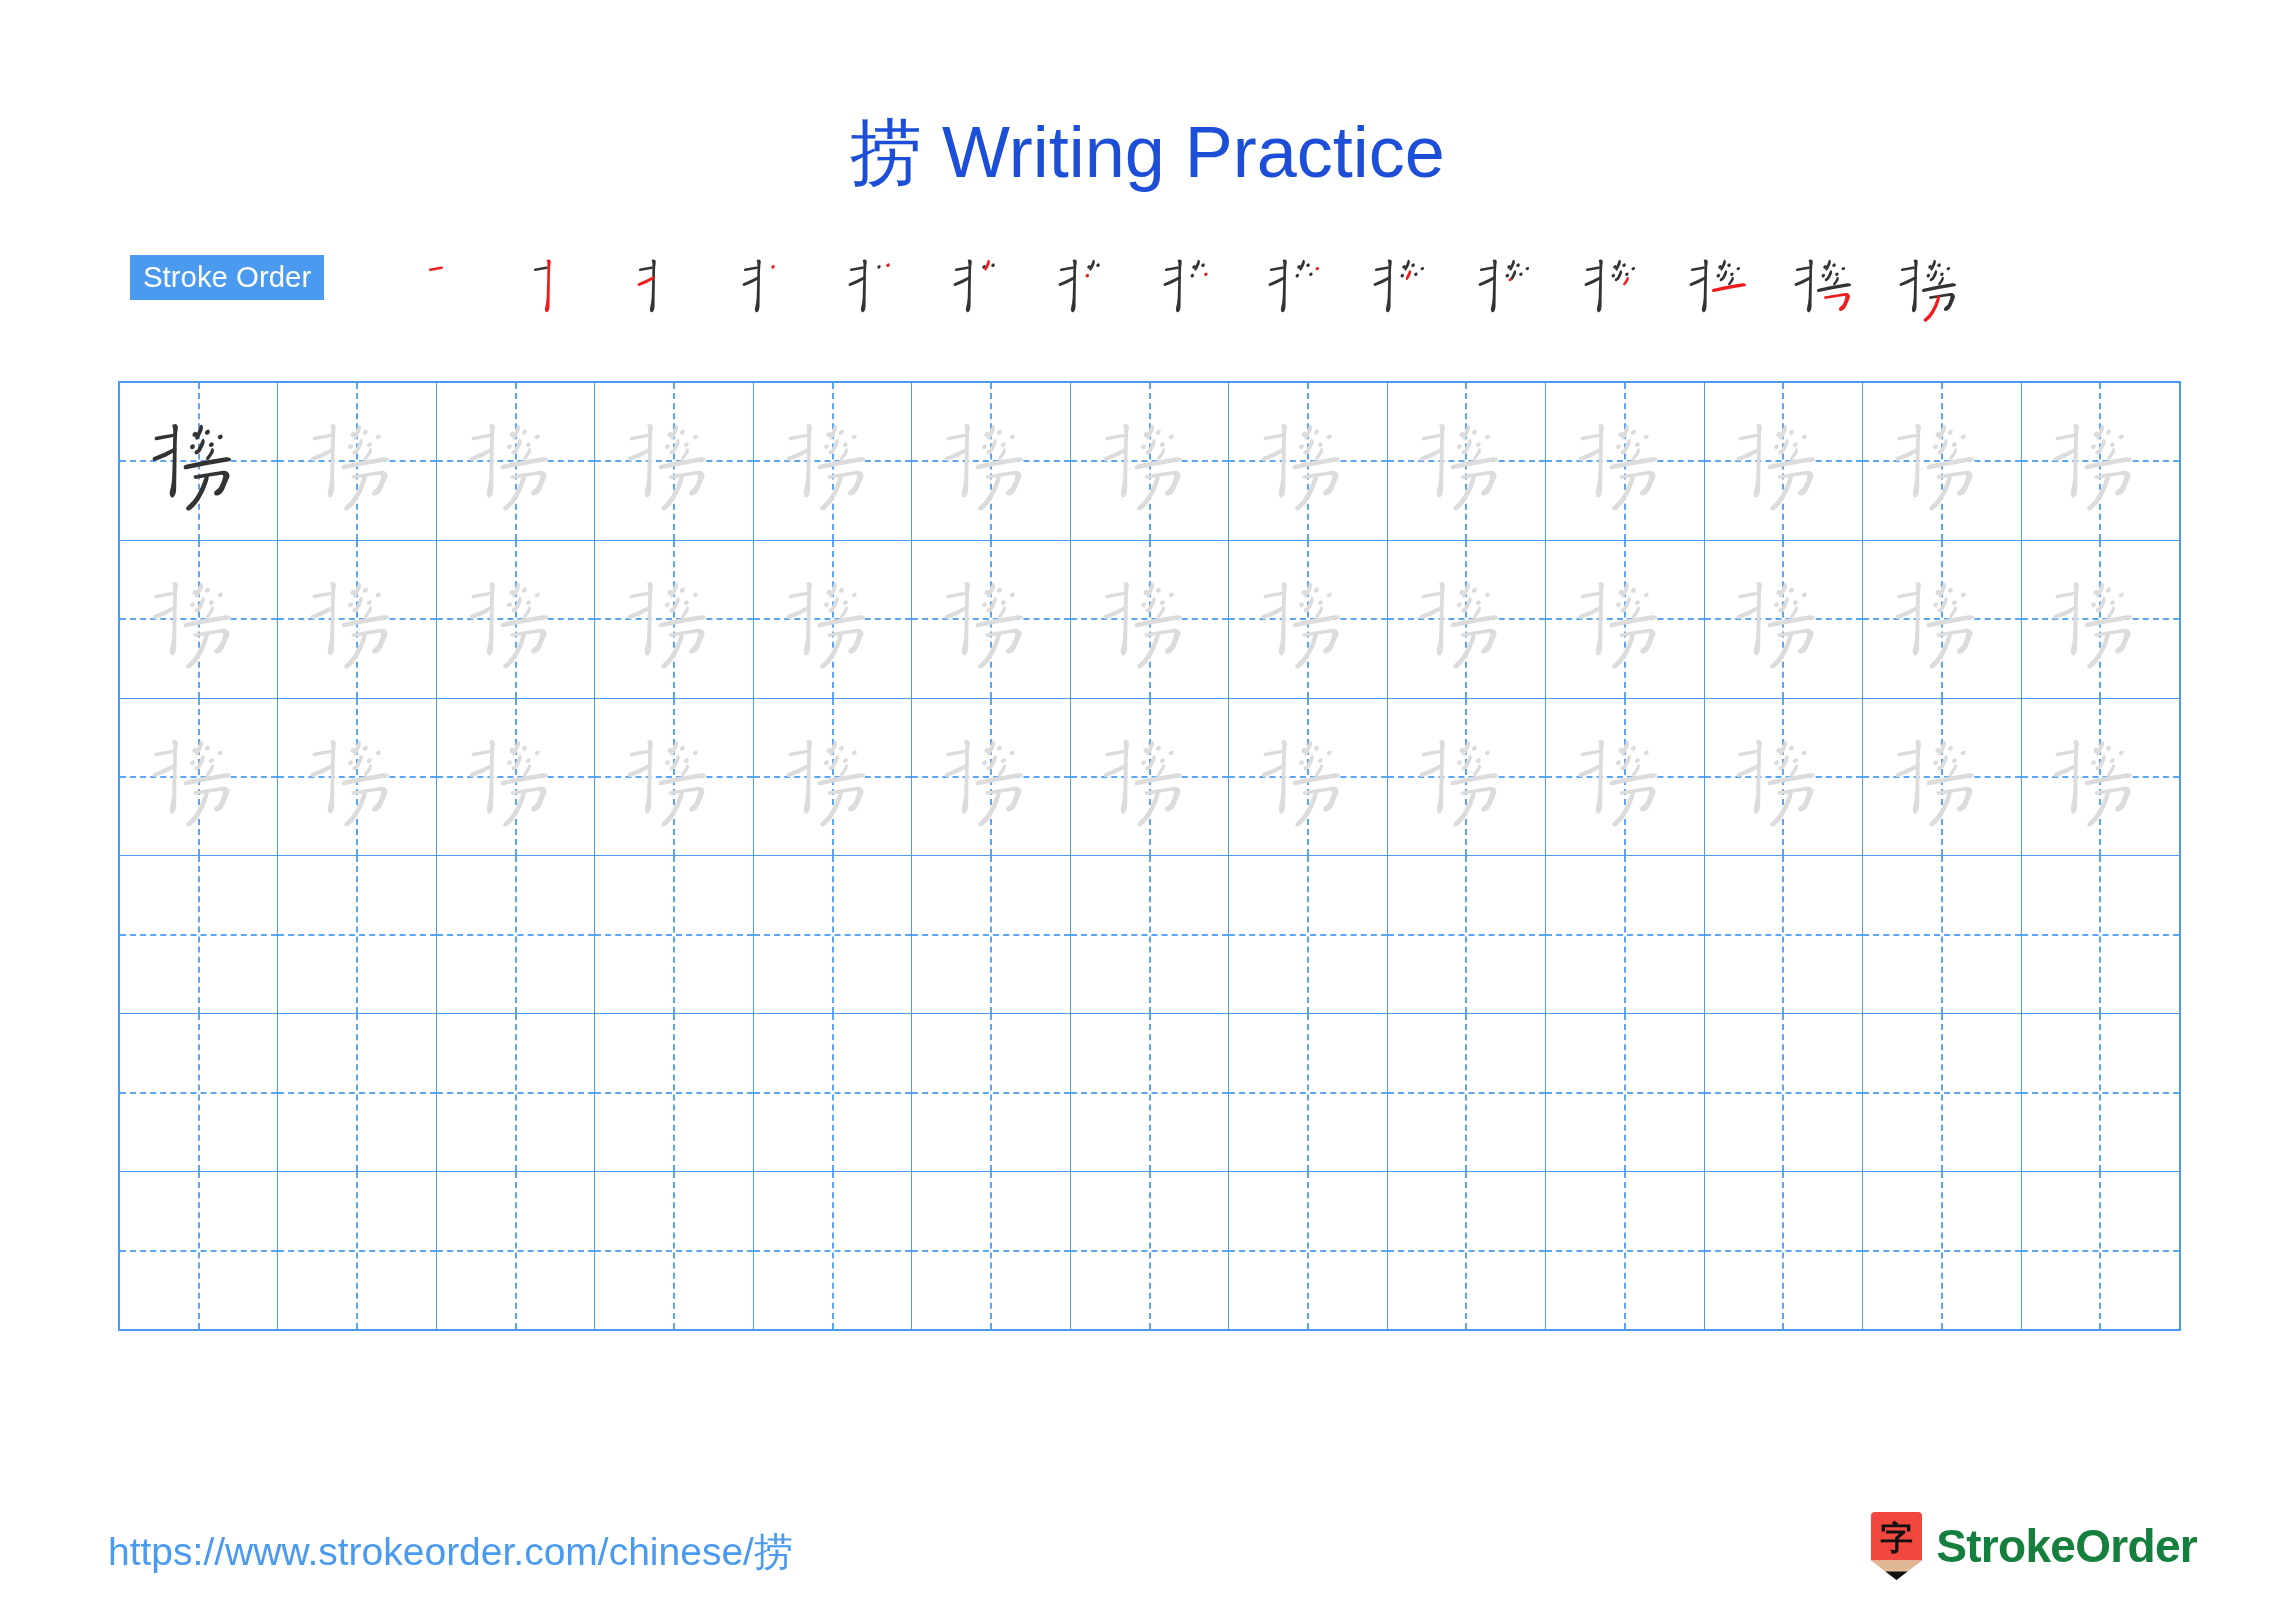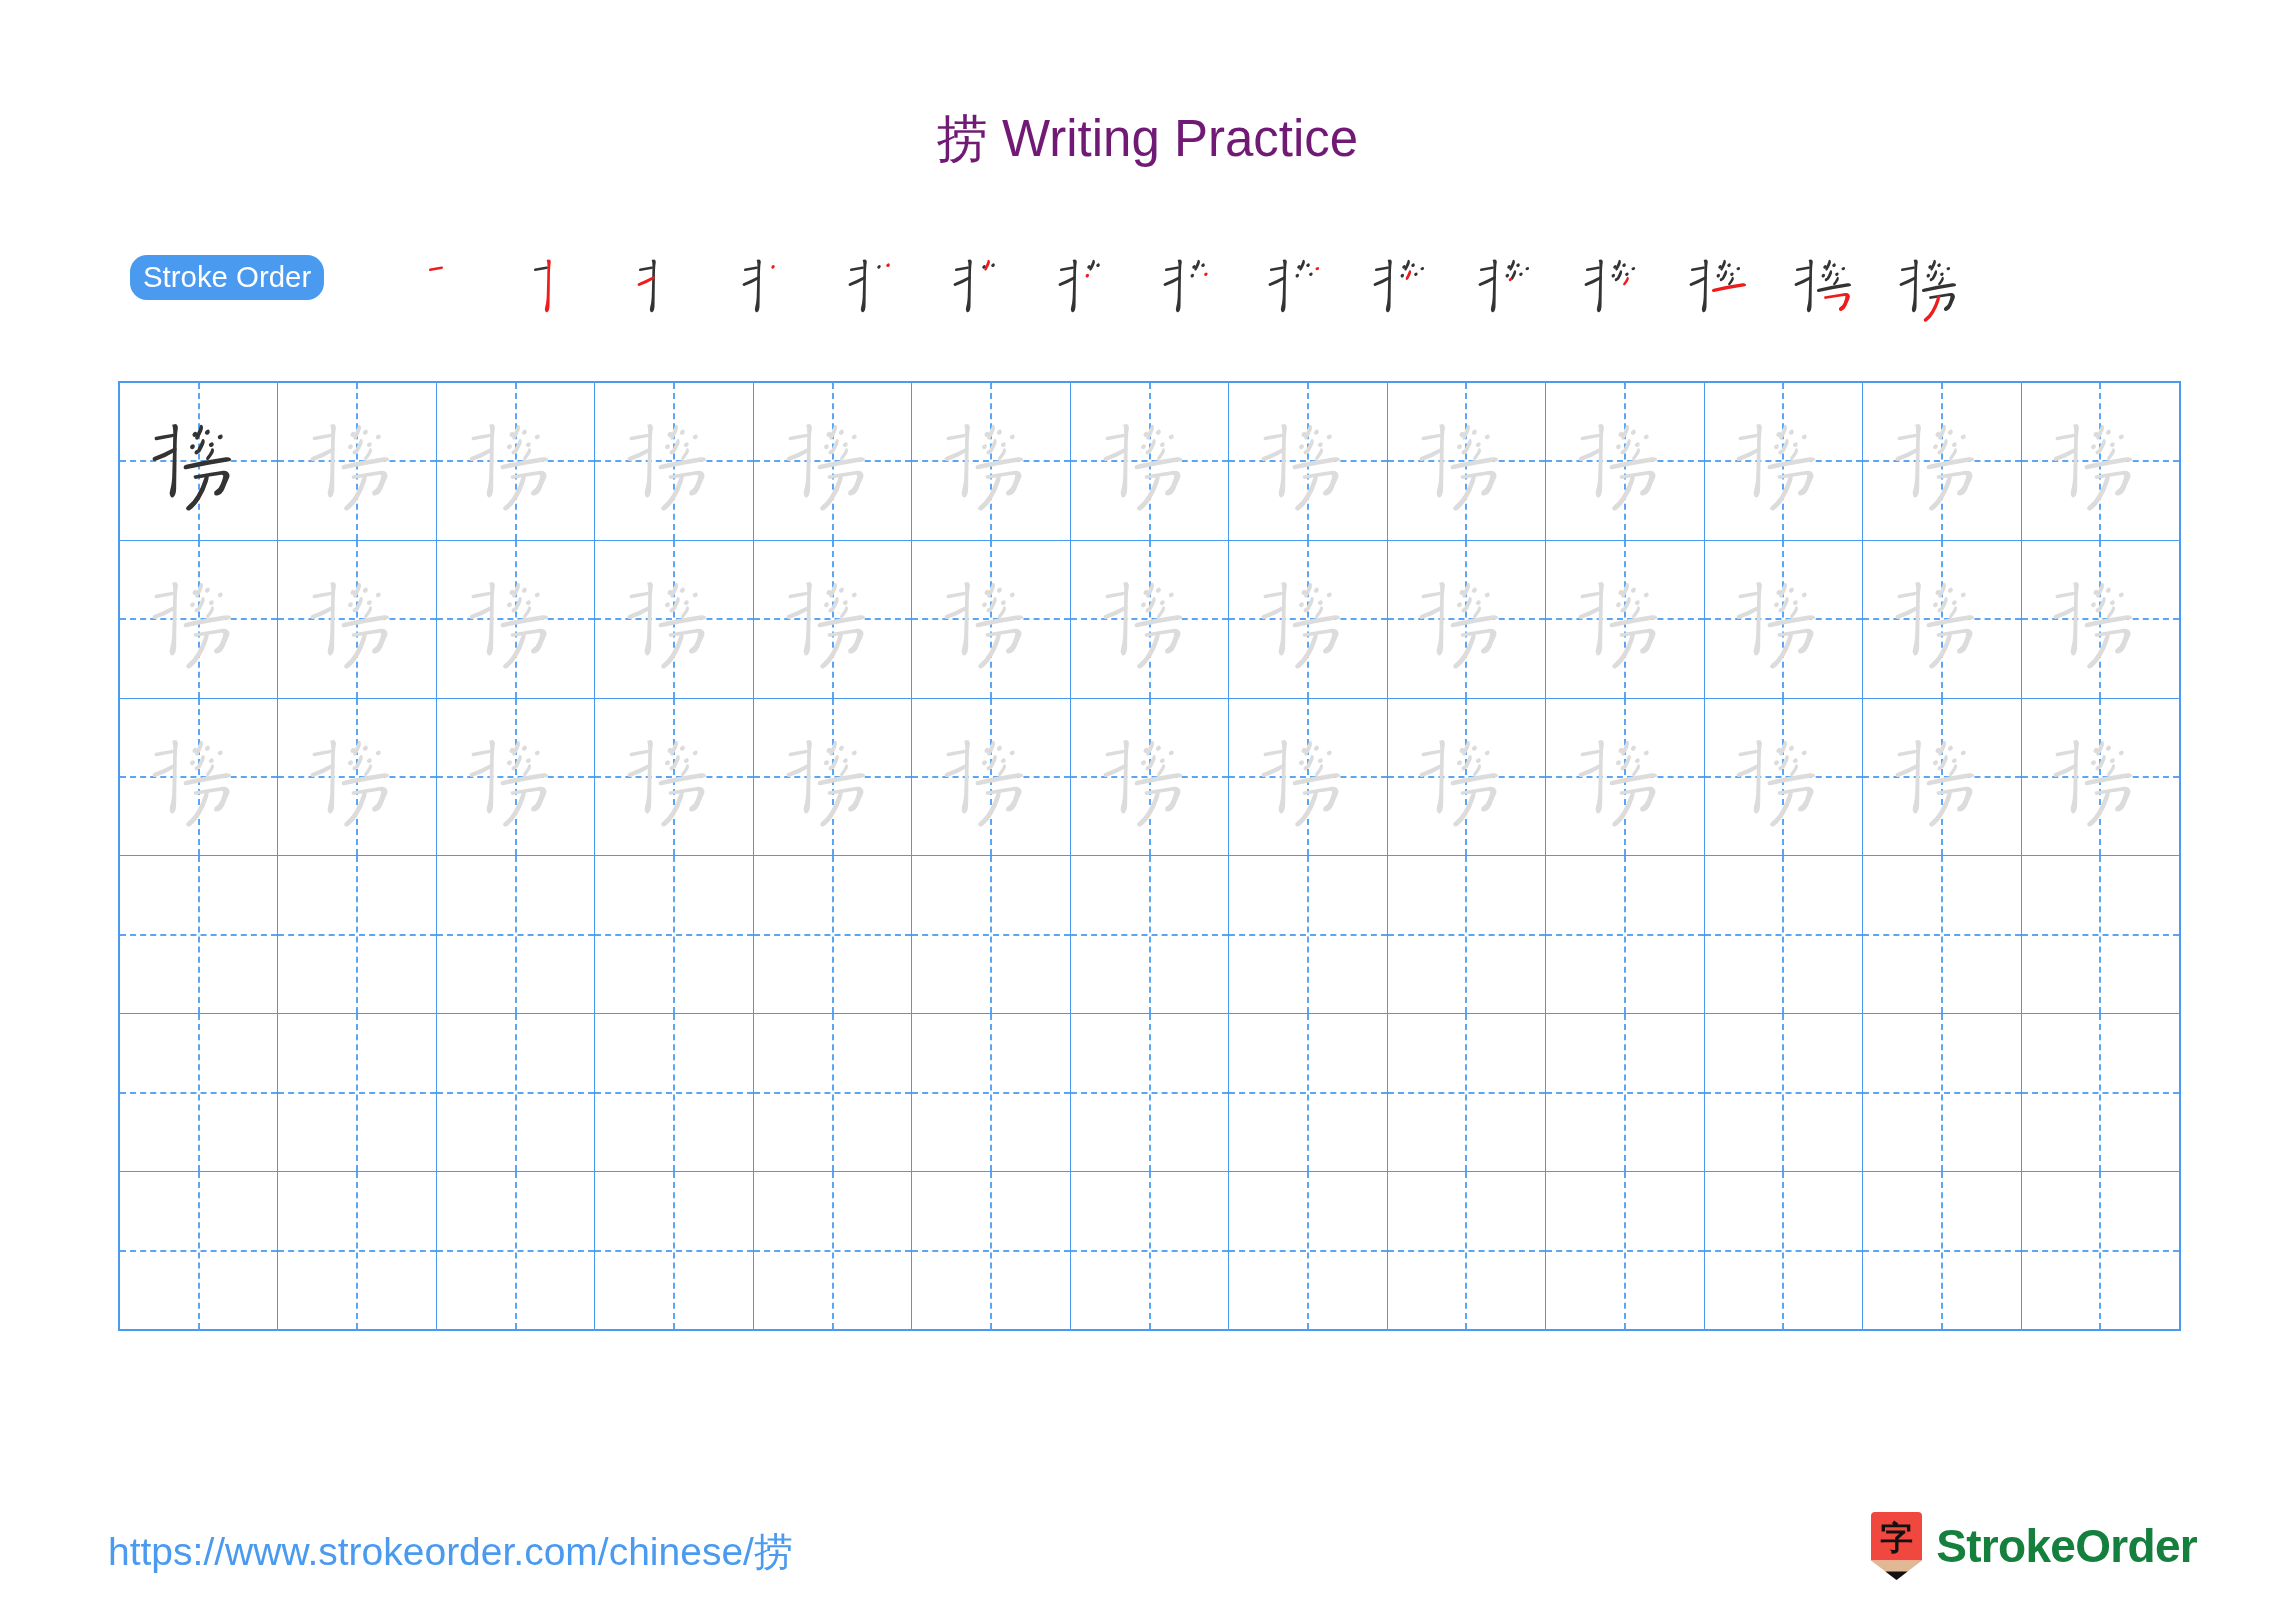--- a/index.html
+++ b/index.html
@@ -9,42 +9,42 @@
     font-family:"Liberation Sans", sans-serif;
     overflow:hidden;
   }
   .page { position:relative; width:2295px; height:1622px; }
 
   
   .title {
     position:absolute;
     top:105px; left:0; width:2295px;
     text-align:center;
-    font-size:51px;
+    font-size:72px;
     font-weight:400;
-    color:#701a75;
+    color:#1d4ed8;
     letter-spacing:0px;
     white-space:nowrap;
   }
   .title .han { font-family:"DejaVu Sans", sans-serif; }
 
   
   .stroke-row {
     position:absolute;
     top:246px; left:0; width:2295px;
     height:79px;
     display:flex;
     align-items:center;
   }
   .so-badge {
     position:absolute;
     left:130px; top:9.2px;
     background:#4a9af0;
     color:#ffffff;
-    border-radius:17px;
+    border-radius:0;
     padding:6.5px 13px 8.5px 13px;
     font-size:29.4px;
     line-height:1;
     white-space:nowrap;
   }
   .so-steps {
     position:absolute;
     left:412px; top:0;
     width:1570px; height:79px;
     display:flex;

